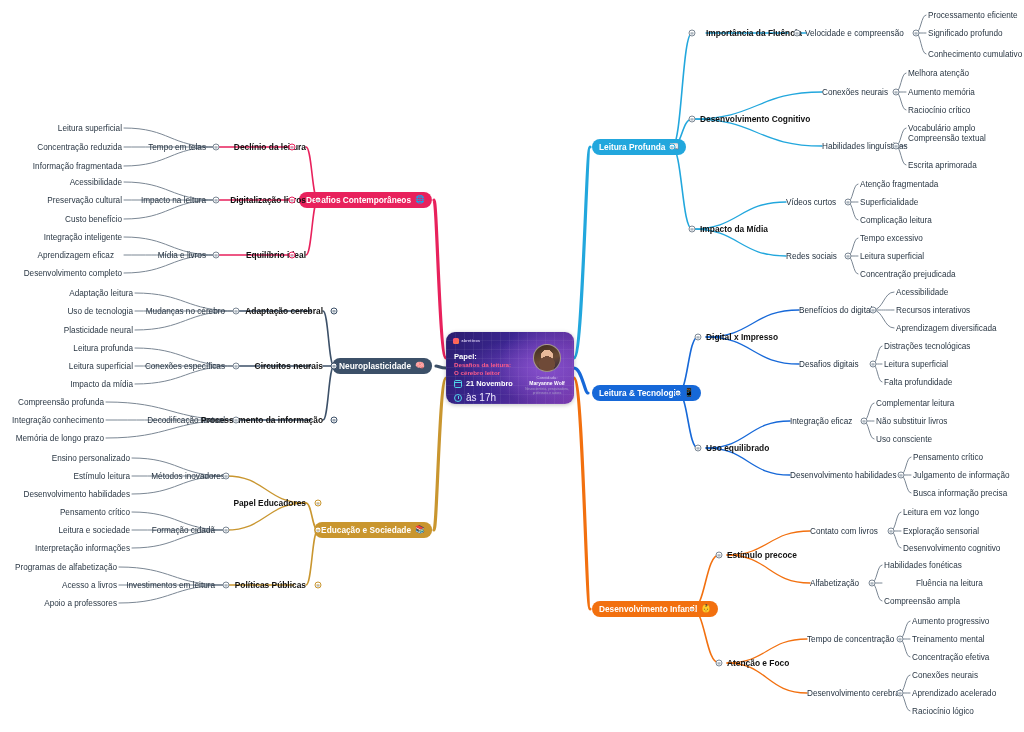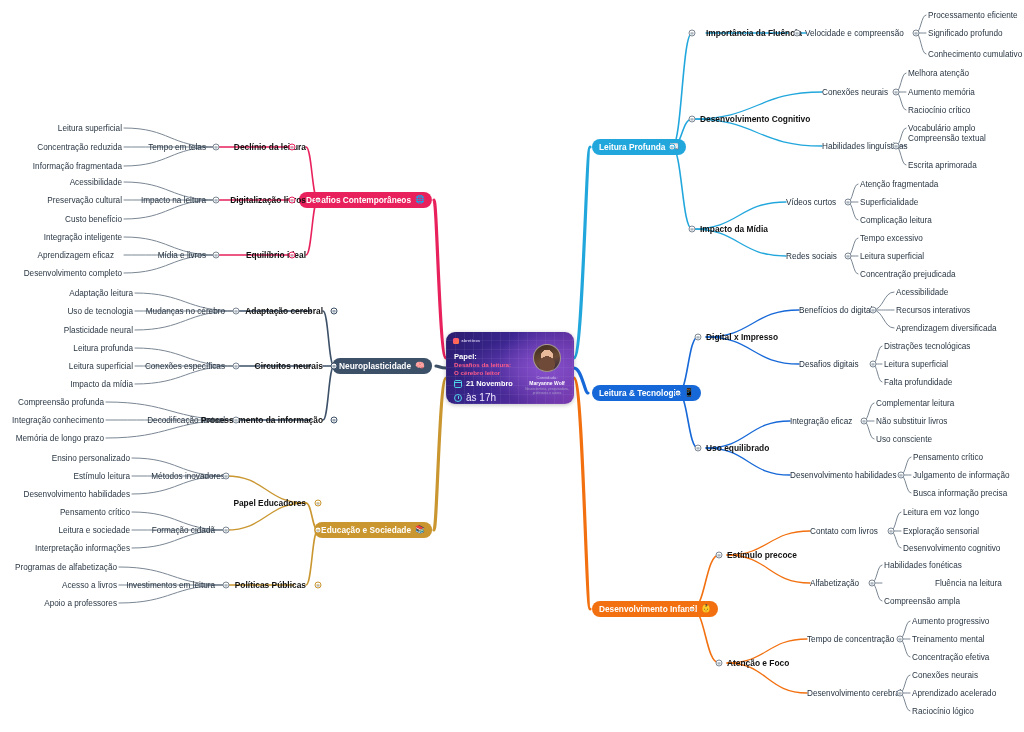--- a/index.html
+++ b/index.html
@@ -380,21 +380,21 @@
       <div class="node r lvl4" style="left: 913px; top: 457px; color: rgb(42, 55, 68);">Pensamento crítico</div>
       <div class="node r lvl4" style="left: 913px; top: 475px; color: rgb(42, 55, 68);">Julgamento de informação</div>
       <div class="node r lvl4" style="left: 913px; top: 493px; color: rgb(42, 55, 68);">Busca informação precisa</div>
       <div class="node r lvl2" style="left: 727px; top: 555px; color: rgb(17, 17, 17);">Estímulo precoce</div>
       <div class="node r lvl3" style="left: 810px; top: 531px; color: rgb(36, 50, 64);">Contato com livros</div>
       <div class="node r lvl4" style="left: 903px; top: 512px; color: rgb(42, 55, 68);">Leitura em voz longo</div>
       <div class="node r lvl4" style="left: 903px; top: 531px; color: rgb(42, 55, 68);">Exploração sensorial</div>
       <div class="node r lvl4" style="left: 903px; top: 548px; color: rgb(42, 55, 68);">Desenvolvimento cognitivo</div>
       <div class="node r lvl3" style="left: 810px; top: 583px; color: rgb(36, 50, 64);">Alfabetização</div>
       <div class="node r lvl4" style="left: 884px; top: 565px; color: rgb(42, 55, 68);">Habilidades fonéticas</div>
-      <div class="node r lvl4" style="left: 916px; top: 583px; color: rgb(42, 55, 68); margin-left: 19px;">Fluência na leitura</div>
+      <div class="node r lvl4" style="left: 916px; top: 583px; color: rgb(42, 55, 68);">Fluência na leitura</div>
       <div class="node r lvl4" style="left: 884px; top: 601px; color: rgb(42, 55, 68);">Compreensão ampla</div>
       <div class="node r lvl2" style="left: 727px; top: 663px; color: rgb(17, 17, 17);">Atenção e Foco</div>
       <div class="node r lvl3" style="left: 807px; top: 639px; color: rgb(36, 50, 64);">Tempo de concentração</div>
       <div class="node r lvl4" style="left: 912px; top: 621px; color: rgb(42, 55, 68);">Aumento progressivo</div>
       <div class="node r lvl4" style="left: 912px; top: 639px; color: rgb(42, 55, 68);">Treinamento mental</div>
       <div class="node r lvl4" style="left: 912px; top: 657px; color: rgb(42, 55, 68);">Concentração efetiva</div>
       <div class="node r lvl3" style="left: 807px; top: 693px; color: rgb(36, 50, 64);">Desenvolvimento cerebral</div>
       <div class="node r lvl4" style="left: 912px; top: 675px; color: rgb(42, 55, 68);">Conexões neurais</div>
       <div class="node r lvl4" style="left: 912px; top: 693px; color: rgb(42, 55, 68);">Aprendizado acelerado</div>
       <div class="node r lvl4" style="left: 912px; top: 711px; color: rgb(42, 55, 68);">Raciocínio lógico</div>

